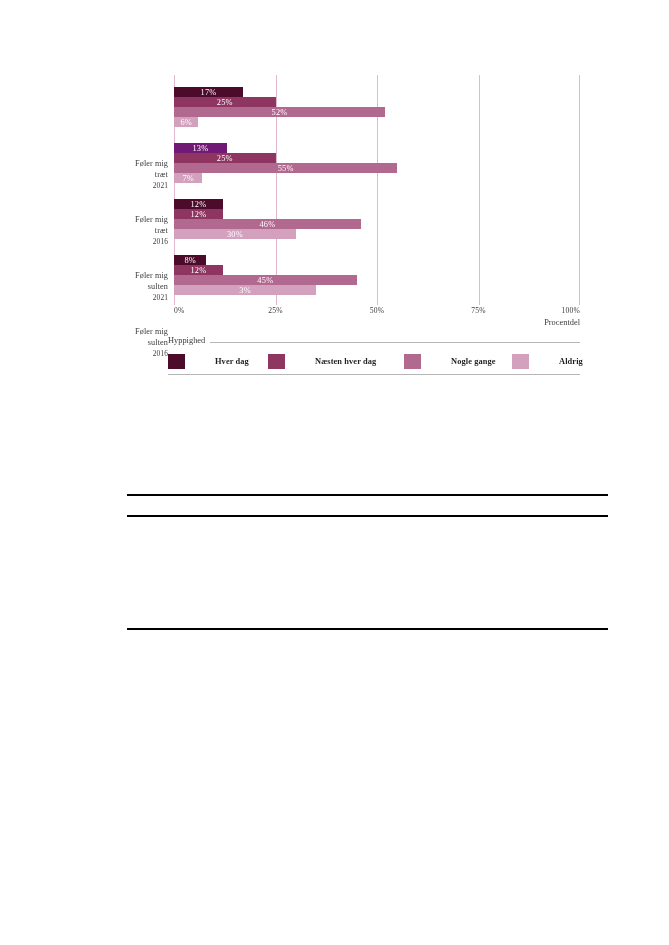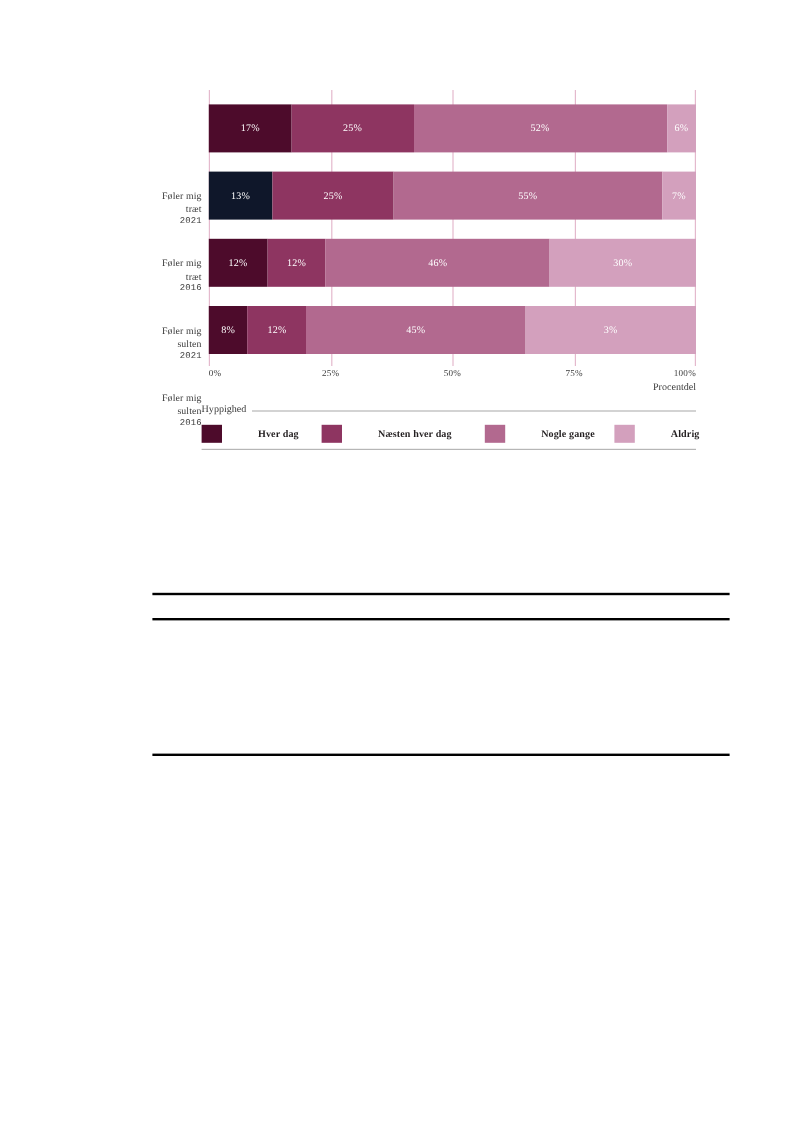--- a/index.html
+++ b/index.html
@@ -39,21 +39,20 @@
     left: 0;
     width: 48px;
     text-align: right;
     font-size: 8.2px;
     line-height: 11.2px;
     color: #3b3b3b;
     letter-spacing: 0.1px;
   }
   .cat-label .yr {
     font-size: 7.4px;
-    font-family: Liberation Mono, monospace;
   }
 
   
   #plot {
     position: absolute;
     left: 54px;
     top: 5px;
     width: 406px;
     height: 230px;
   }
@@ -65,20 +64,21 @@
     height: 230px;
     background: #e4b9cd;
   }
 
   .bar-row {
     position: absolute;
     left: 0;
     width: 468px;
     height: 40px;
     display: flex;
+    flex-direction: column;
   }
   .seg {
     height: 40px;
     position: relative;
     overflow: hidden;
   }
   .seg span {
     position: absolute;
     left: 0;
     right: 0;
@@ -240,21 +240,21 @@
               <span>25%</span>
             </div>
             <div class="seg" style="width: 211.12px; background: rgb(178, 105, 143);">
               <span>52%</span>
             </div>
             <div class="seg" style="width: 24.36px; background: rgb(211, 160, 189);">
               <span>6%</span>
             </div>
           </div>
           <div class="bar-row" style="top: 68px;">
-            <div class="seg" style="width: 52.78px; background: #0f172a;">
+            <div class="seg" style="width: 52.78px; background: #701a75;">
               <span>13%</span>
             </div>
             <div class="seg" style="width: 101.5px; background: rgb(142, 53, 97);">
               <span>25%</span>
             </div>
             <div class="seg" style="width: 223.3px; background: rgb(178, 105, 143);">
               <span>55%</span>
             </div>
             <div class="seg" style="width: 28.42px; background: rgb(211, 160, 189);">
               <span>7%</span>

